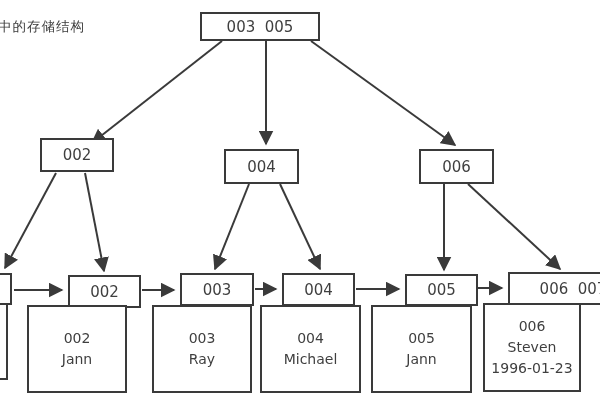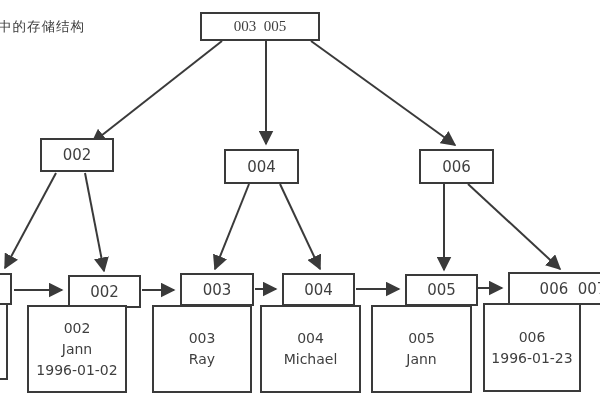--- a/index.html
+++ b/index.html
@@ -48,21 +48,21 @@
 
     <line x1="14" y1="290" x2="62" y2="290" marker-end="url(#ah)"></line>
     <line x1="142" y1="290" x2="174" y2="290" marker-end="url(#ah)"></line>
     <line x1="255" y1="289" x2="276" y2="289" marker-end="url(#ah)"></line>
     <line x1="356" y1="289" x2="399" y2="289" marker-end="url(#ah)"></line>
     <line x1="478" y1="288" x2="502" y2="288" marker-end="url(#ah)"></line>
   </svg>
 
   <div class="caption">中的存储结构</div>
 
-  <div class="node" style="left:200px;top:12px;width:120px;height:29px;font-family:Liberation Serif, serif;">003  005</div>
+  <div class="node" style="left:200px;top:12px;width:120px;height:29px;">003  005</div>
 
   <div class="node" style="left:40px;top:138px;width:74px;height:34px;">002</div>
   <div class="node" style="left:224px;top:149px;width:75px;height:35px;">004</div>
   <div class="node" style="left:419px;top:149px;width:75px;height:35px;">006</div>
 
   <div class="node" style="left:-58px;top:273px;width:70px;height:32px;"></div>
   <div class="node" style="left:68px;top:275px;width:73px;height:33px;">002</div>
   <div class="node" style="left:180px;top:273px;width:74px;height:33px;">003</div>
   <div class="node" style="left:282px;top:273px;width:73px;height:33px;">004</div>
   <div class="node" style="left:405px;top:274px;width:73px;height:32px;">005</div>
@@ -70,36 +70,36 @@
 
   <div class="record" style="left:-58px;top:303px;width:66px;height:77px;">
     <div></div>
     <div></div>
     <div></div>
   </div>
 
   <div class="record" style="left:27px;top:305px;width:100px;height:88px;">
     <div>002</div>
     <div>Jann</div>
-    <div>1996-01-02</div>
   </div>
 
   <div class="record" style="left:152px;top:305px;width:100px;height:88px;">
     <div>003</div>
     <div>Ray</div>
   </div>
 
   <div class="record" style="left:260px;top:305px;width:101px;height:88px;">
     <div>004</div>
     <div>Michael</div>
   </div>
 
   <div class="record" style="left:371px;top:305px;width:101px;height:88px;">
     <div>005</div>
     <div>Jann</div>
   </div>
 
   <div class="record" style="left:483px;top:303px;width:98px;height:89px;">
     <div>006</div>
+    <div>Steven</div>
     <div>1996-01-23</div>
   </div>
 
 </div>
 
 </body></html>

